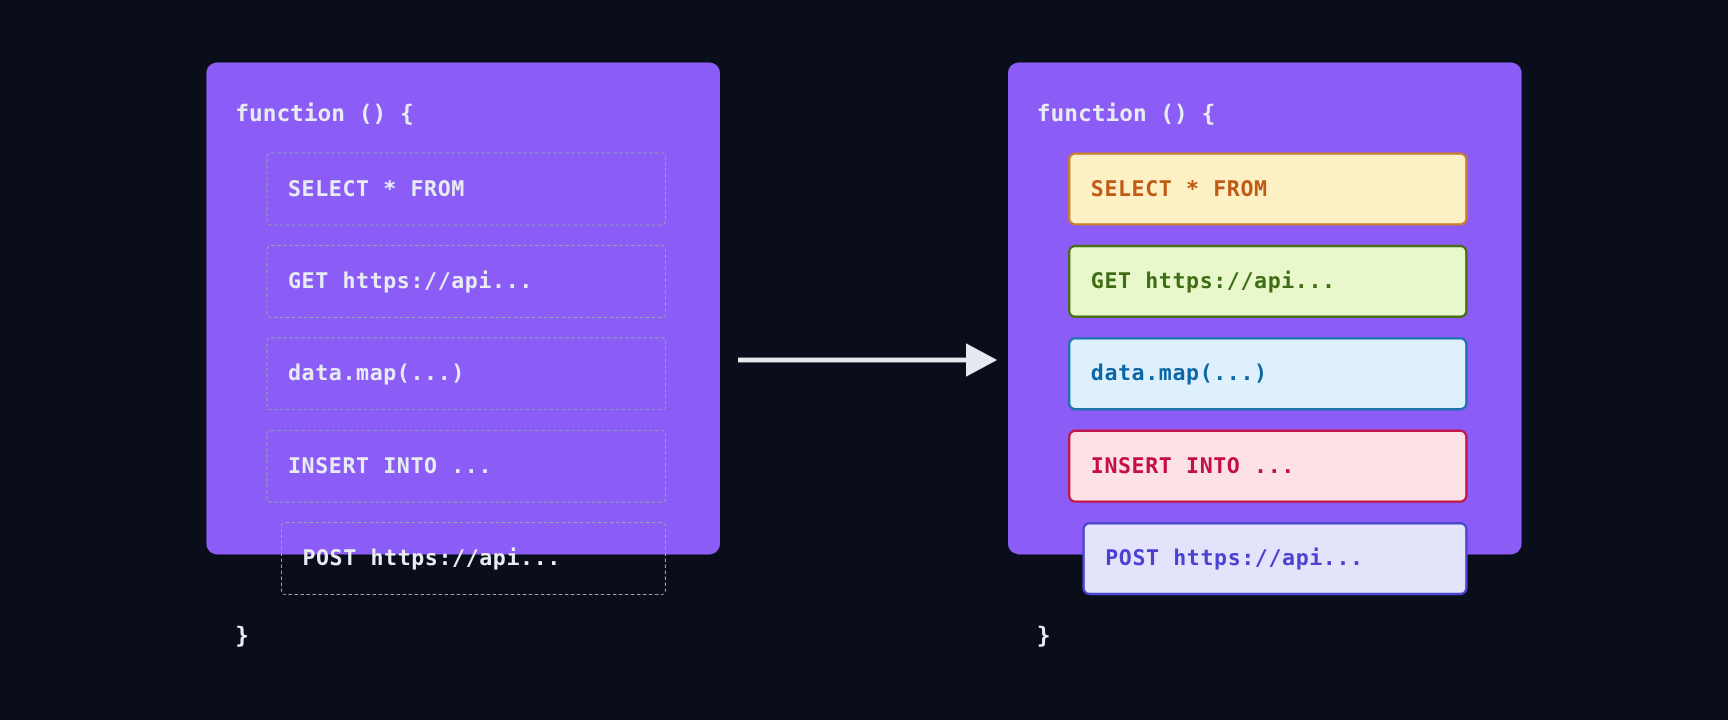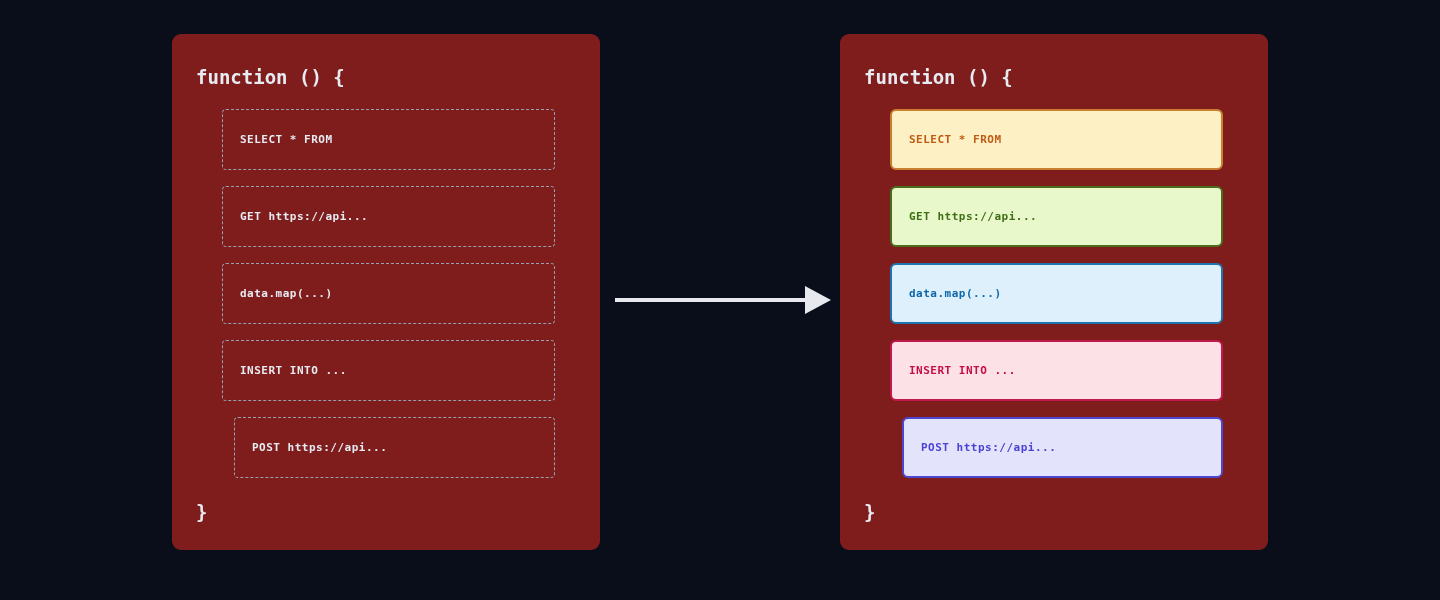--- a/index.html
+++ b/index.html
@@ -11,24 +11,24 @@
     overflow: hidden;
     font-family: "DejaVu Sans Mono", "Liberation Mono", monospace;
   }
   .stage {
     position: relative;
     width: 1440px;
     height: 600px;
   }
   .panel {
     position: absolute;
-    top: 34px;
+    top: 52px;
     width: 428px;
-    height: 516px;
-    background: #7f1d1d;
+    height: 410px;
+    background: #8b5cf6;
     border-radius: 9px;
     box-sizing: border-box;
   }
   .panel.left  { left: 172px; }
   .panel.right { left: 840px; }
   .code-header, .code-footer {
     color: #e7ebf2;
     font-size: 19px;
     font-weight: bold;
     line-height: 26px;
@@ -41,21 +41,21 @@
     margin-top: 19px;
     padding: 0 45px 0 50px;
   }
   .snippet {
     box-sizing: border-box;
     height: 61px;
     margin-bottom: 16px;
     display: flex;
     align-items: center;
     padding-left: 17px;
-    font-size: 11px;
+    font-size: 18px;
     font-weight: bold;
     letter-spacing: 0.5px;
     white-space: pre;
   }
   .snippet:last-child { margin-bottom: 0; margin-left: 12px; }
   .snippet.dashed {
     border: 1px dashed #97a1b0;
     border-radius: 4px;
     color: #e7ebf2;
     background: transparent;

